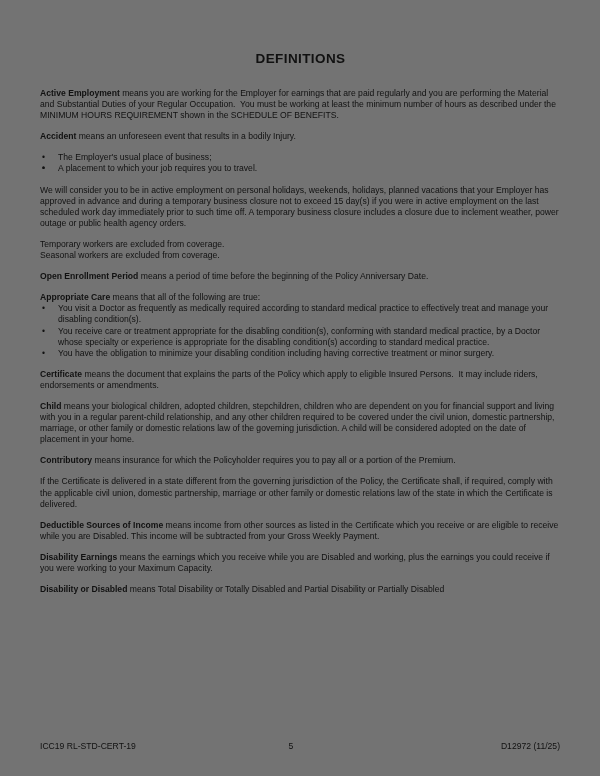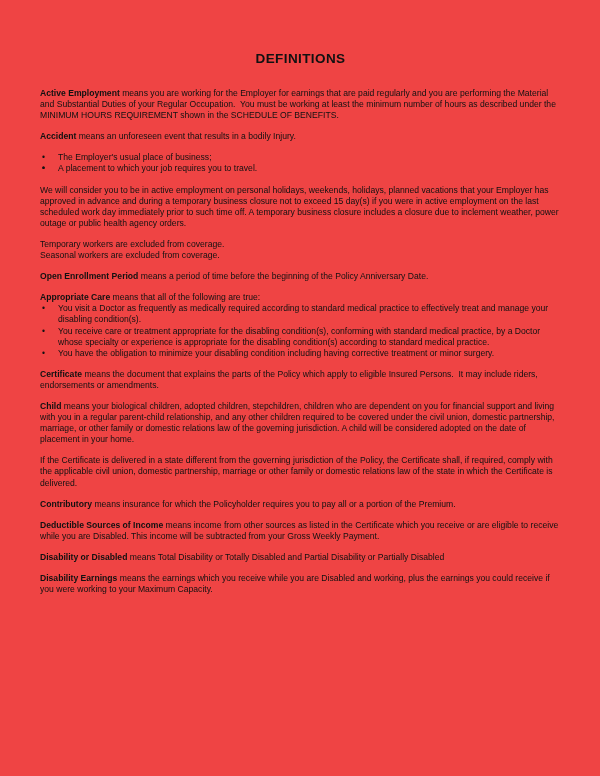--- a/index.html
+++ b/index.html
@@ -8,21 +8,21 @@
     background: #ffffff;
   }
   body {
     font-family: "Liberation Sans", sans-serif;
     color: #111111;
   }
   .page {
     position: relative;
     width: 600px;
     height: 776px;
-    background: #ef4444;
+    background: #737373;
     overflow: hidden;
     box-sizing: border-box;
   }
   .content {
     position: absolute;
     left: 40px;
     top: 52px;
     width: 521px;
   }
   .doc-title {
@@ -128,26 +128,31 @@
     <ul class="bullets attached">
       <li><span class="dot">•</span><span>You visit a Doctor as frequently as medically required according to standard medical practice to effectively treat and manage your disabling condition(s).</span></li>
       <li><span class="dot">•</span><span>You receive care or treatment appropriate for the disabling condition(s), conforming with standard medical practice, by a Doctor whose specialty or experience is appropriate for the disabling condition(s) according to standard medical practice.</span></li>
       <li><span class="dot">•</span><span>You have the obligation to minimize your disabling condition including having corrective treatment or minor surgery.</span></li>
     </ul>
 
     <p class="para"><span class="term">Certificate</span><span> means the document that explains the parts of the Policy which apply to eligible Insured Persons.  It may include riders, endorsements or amendments.</span></p>
 
     <p class="para"><span class="term">Child</span><span> means your biological children, adopted children, stepchildren, children who are dependent on you for financial support and living with you in a regular parent-child relationship, and any other children required to be covered under the civil union, domestic partnership, marriage, or other family or domestic relations law of the governing jurisdiction. A child will be considered adopted on the date of placement in your home.</span></p>
 
+    <p class="para"><span class="term">Contributory</span><span> means insurance for which the Policyholder requires you to pay all or a portion of the Premium.</span></p>
+
     <p class="para">If the Certificate is delivered in a state different from the governing jurisdiction of the Policy, the Certificate shall, if required, comply with the applicable civil union, domestic partnership, marriage or other family or domestic relations law of the state in which the Certificate is delivered.</p>
-
-    <p class="para"><span class="term">Contributory</span><span> means insurance for which the Policyholder requires you to pay all or a portion of the Premium.</span></p>
 
     <p class="para"><span class="term">Deductible Sources of Income</span><span> means income from other sources as listed in the Certificate which you receive or are eligible to receive while you are Disabled. This income will be subtracted from your Gross Weekly Payment.</span></p>
 
+    <p class="para"><span class="term">Disability Earnings</span><span> means the earnings which you receive while you are Disabled and working, plus the earnings you could receive if you were working to your Maximum Capacity.</span></p>
+
     <p class="para"><span class="term">Disability or Disabled</span><span> means Total Disability or Totally Disabled and Partial Disability or Partially Disabled</span></p>
-
-    <p class="para"><span class="term">Disability Earnings</span><span> means the earnings which you receive while you are Disabled and working, plus the earnings you could receive if you were working to your Maximum Capacity.</span></p>
 
   </div>
 
+  <div class="footer">
+    <span class="left">ICC19 RL-STD-CERT-19</span>
+    <span class="center">5</span>
+    <span class="right">D12972 (11/25)</span>
+  </div>
 
 </div>
 
 </body></html>

